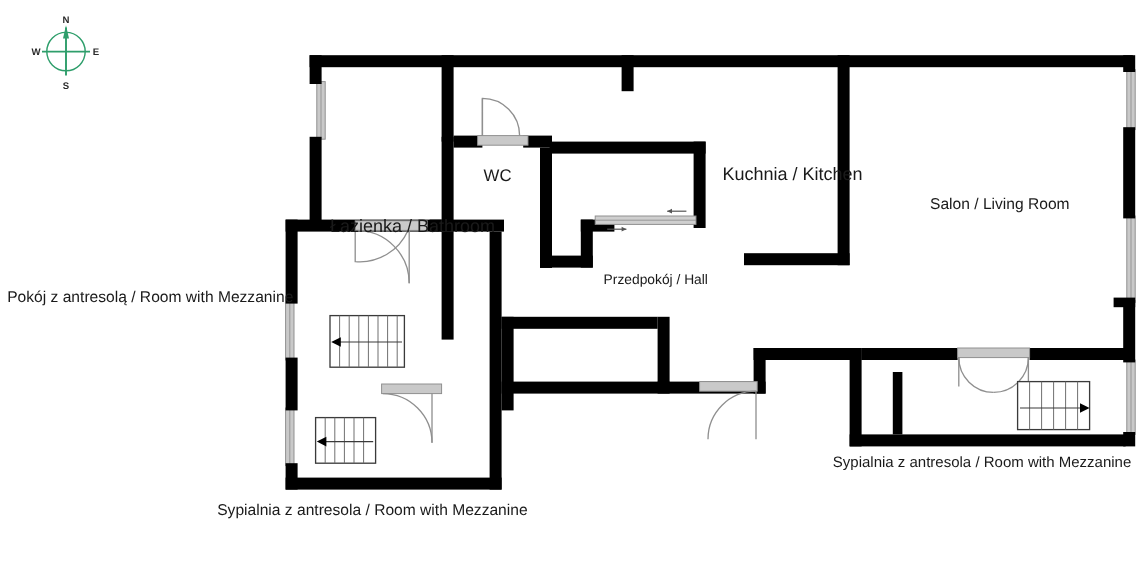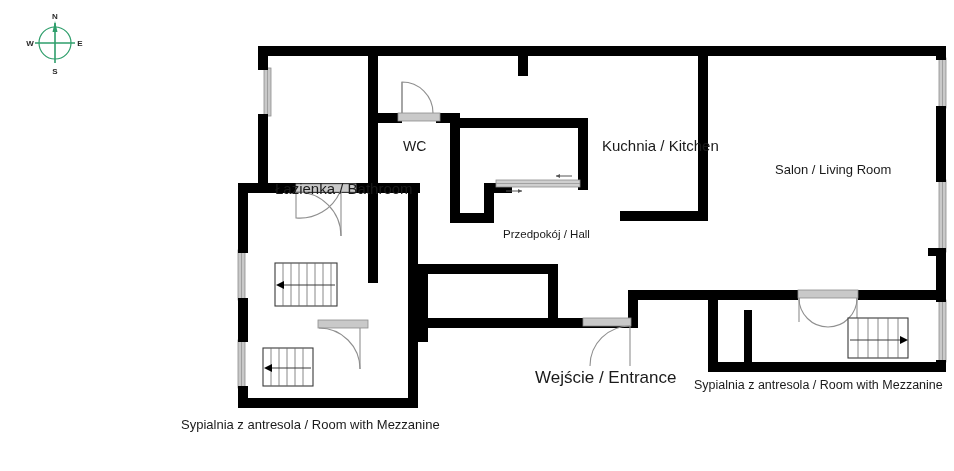--- a/index.html
+++ b/index.html
@@ -254,20 +254,20 @@
   <div class="room-label lbl-bathroom">Łazienka / Bathroom</div>
 
   <div class="room-label lbl-wc">WC</div>
 
   <div class="room-label lbl-kitchen">Kuchnia / Kitchen</div>
 
   <div class="room-label lbl-living">Salon / Living Room</div>
 
   <div class="room-label lbl-hall">Przedpokój / Hall</div>
 
-
-  <div class="room-label lbl-entrance">Wejście / Entrance</div>
+  <div class="room-label lbl-mezz-left">Pokój z antresolą / Room with Mezzanine</div>
+
 
   <div class="room-label lbl-mezz-br">Sypialnia z antresola / Room with Mezzanine</div>
 
   <div class="room-label lbl-mezz-bl">Sypialnia z antresola / Room with Mezzanine</div>
 
 </div>
 
 </body></html>

